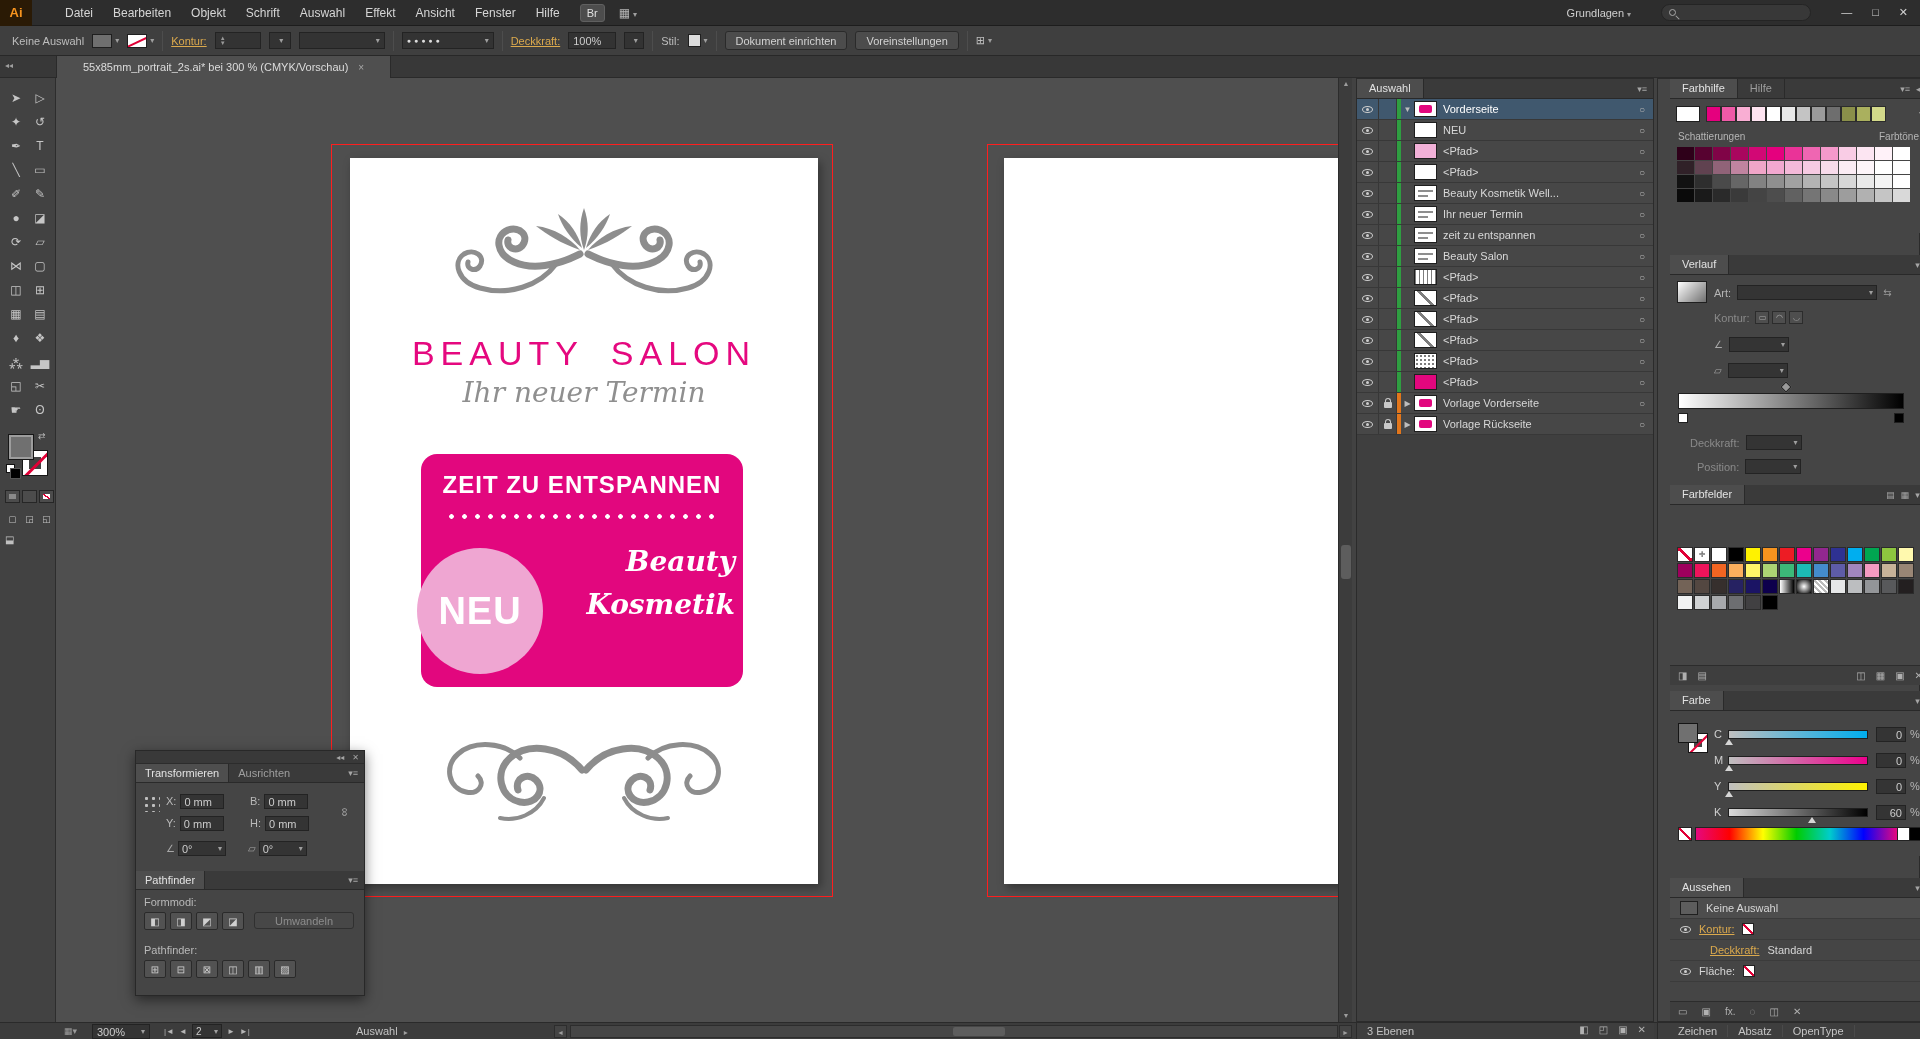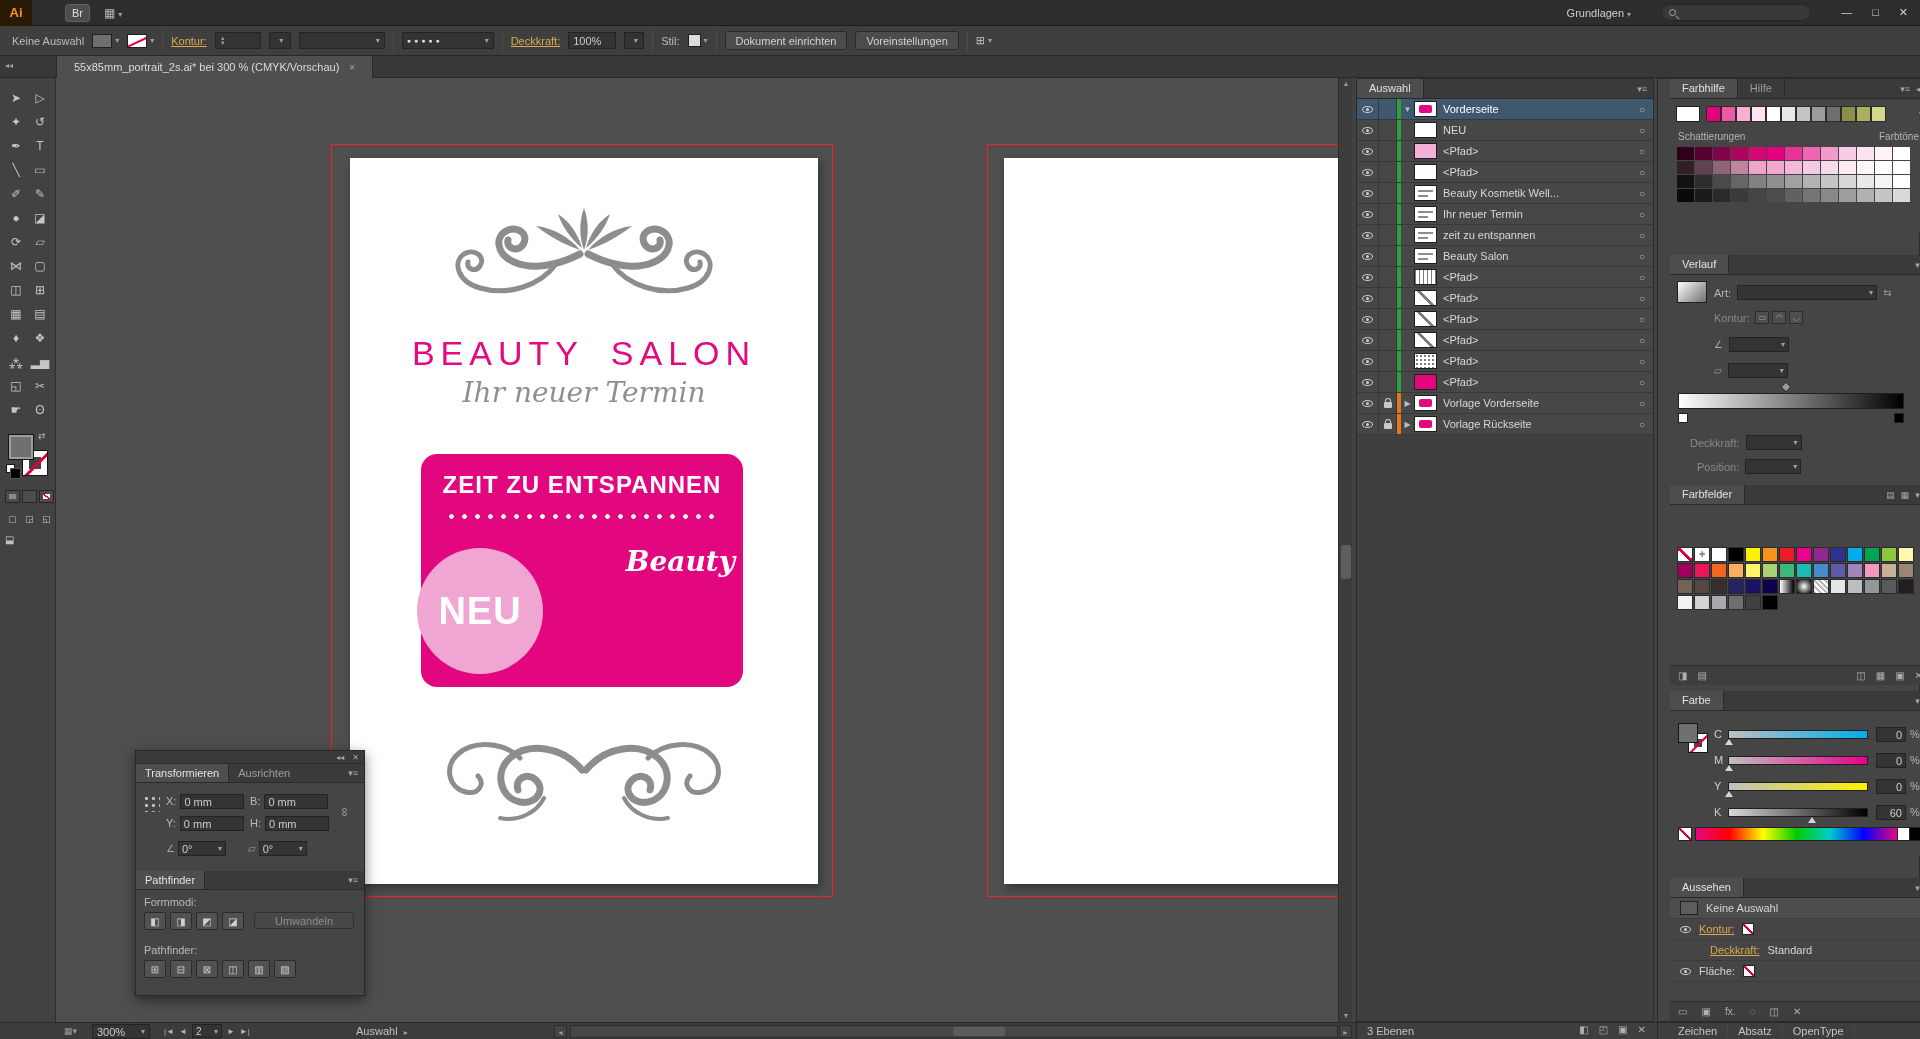--- a/index.html
+++ b/index.html
@@ -32,21 +32,21 @@
 .chip-stroke::after{content:"";position:absolute;left:-4px;top:5px;width:32px;height:2px;background:#e00036;transform:rotate(-25deg)}
 .chip-sm{width:13px;height:13px}
 .field{height:17px;background:#333;border:1px solid #232323;display:inline-flex;align-items:center;padding:0 4px;color:#ccc;white-space:nowrap}
 .stepper{display:inline-flex;flex-direction:column;font-size:6px;color:#999;line-height:5px;margin-right:3px}
 .dd{display:inline-flex;align-items:center}
 .cbtn{height:19px;background:#4c4c4c;border:1px solid #2a2a2a;border-radius:3px;color:#d2d2d2;font-size:11px;padding:0 10px;font-family:inherit;cursor:pointer}
 .brush-dots{font-size:7px;letter-spacing:3px;color:#ddd}
 
 #tabrow{position:absolute;left:0;top:56px;width:100%;height:22px;background:#383838;border-bottom:1px solid #2a2a2a}
 .collapse-stub{position:absolute;left:5px;top:5px;font-size:8px;color:#9e9e9e;cursor:pointer}
-.doctab{position:absolute;left:56px;top:0;height:22px;background:#4f4f4f;border-right:1px solid #2a2a2a;border-left:1px solid #2a2a2a;display:flex;align-items:center;gap:10px;padding:0 17px;color:#dcdcdc;cursor:pointer}
+.doctab{position:absolute;left:56px;top:0;height:22px;background:#4f4f4f;border-right:1px solid #2a2a2a;border-left:1px solid #2a2a2a;display:flex;align-items:center;gap:10px;padding:0 26px;color:#dcdcdc;cursor:pointer}
 .doctab .close{color:#a9a9a9;font-size:10px;cursor:pointer}
 
 #toolbar{position:absolute;left:0;top:78px;width:56px;height:944px;background:#424242;border-right:1px solid #2d2d2d}
 #tools-grid{position:absolute;left:4px;top:8px;width:48px;display:grid;grid-template-columns:24px 24px;grid-auto-rows:24px;justify-items:center;align-items:center}
 .tool{width:22px;height:22px;display:flex;align-items:center;justify-content:center;font-size:12px;color:#c6c6c6;cursor:pointer;border-radius:2px}
 #tb-colors{position:absolute;left:8px;top:356px;width:42px;height:46px}
 .tb-fill{position:absolute;left:0;top:0;width:26px;height:26px;background:#707070;border:1px solid #171717;box-shadow:inset 0 0 0 2px #9d9d9d;z-index:2}
 .tb-stroke{position:absolute;left:14px;top:16px;width:26px;height:26px;background:#fff;border:1px solid #171717;overflow:hidden}
 .tb-stroke::before{content:"";position:absolute;left:6px;top:6px;right:6px;bottom:6px;background:#424242}
 .tb-stroke::after{content:"";position:absolute;left:-5px;top:11px;width:40px;height:3px;background:#e00036;transform:rotate(-45deg)}
@@ -86,21 +86,21 @@
 .fp-titlebar{height:13px;background:#393939;border-bottom:1px solid #2c2c2c;display:flex;justify-content:flex-end;align-items:center;gap:8px;padding:0 5px;font-size:8px;color:#a5a5a5}
 .fp-tabbar{height:19px;background:#3a3a3a;border-bottom:1px solid #2a2a2a;display:flex;align-items:stretch}
 .fp-tab{padding:0 9px;line-height:18px;color:#9f9f9f;cursor:pointer;font-size:11px}
 .fp-tab.active{background:#4e4e4e;color:#e2e2e2;border-right:1px solid #2a2a2a}
 .fp-menu{margin-left:auto;padding-right:6px;display:flex;align-items:center;gap:4px;font-size:9px;color:#a5a5a5}
 .fp-content{position:relative;height:88px}
 .refpt{position:absolute;left:7px;top:12px;width:17px;height:17px;background-image:radial-gradient(circle 1.3px,#c0c0c0 1.3px,transparent 1.8px);background-size:7px 7px;cursor:pointer}
 #tf-grid{position:absolute;left:30px;top:7px;width:168px;display:grid;grid-template-columns:84px 84px;grid-auto-rows:22px;align-items:center}
 .tf-field-wrap{display:flex;align-items:center;gap:4px}
 .tf-lab{color:#b9b9b9}
-.tf-input{width:64px;height:15px;background:#343434;border:1px solid #232323;color:#ccc;padding:0 3px;line-height:14px;cursor:text}
+.tf-input{width:44px;height:15px;background:#343434;border:1px solid #232323;color:#ccc;padding:0 3px;line-height:14px;cursor:text}
 .chain{position:absolute;left:205px;top:22px;color:#a8a8a8;font-size:12px;transform:rotate(90deg)}
 .fp-anglerow{position:absolute;left:30px;top:58px;display:flex;gap:22px;align-items:center}
 .angle-combo{display:flex;align-items:center;gap:3px}
 .angle-ic{color:#a8a8a8;font-size:10px}
 .combo{width:48px;height:15px;background:#343434;border:1px solid #232323;color:#ccc;padding:0 3px;display:flex;align-items:center;justify-content:space-between;cursor:pointer}
 .fp-pfcontent{position:relative;height:107px}
 .fp-sublabel{position:absolute;left:8px;color:#b9b9b9}
 .btnrow{position:absolute;left:8px;display:flex;gap:4px}
 .pfbtn{width:22px;height:18px;background:#525252;border:1px solid #2a2a2a;border-radius:2px;display:flex;align-items:center;justify-content:center;font-size:10px;color:#d0d0d0;cursor:pointer}
 .umw{position:absolute;left:118px;width:100px;height:17px;background:#474747;border:1px solid #303030;border-radius:3px;color:#8d8d8d;font-size:11px;display:flex;align-items:center;justify-content:center}
@@ -222,20 +222,31 @@
 .btab{padding:0 10px;color:#c6c6c6;border-right:1px solid #4a4a4a;cursor:pointer}
 .dockicon{position:absolute;left:0;top:3px;font-size:9px;color:#9a9a9a}
 </style>
 </head>
 <body>
 
 <div id="app">
 
   <div id="menubar">
     <div class="ai-logo">Ai</div>
+    <div id="menu-items">
+        <div class="menu-item">Datei</div>
+        <div class="menu-item">Bearbeiten</div>
+        <div class="menu-item">Objekt</div>
+        <div class="menu-item">Schrift</div>
+        <div class="menu-item">Auswahl</div>
+        <div class="menu-item">Effekt</div>
+        <div class="menu-item">Ansicht</div>
+        <div class="menu-item">Fenster</div>
+        <div class="menu-item">Hilfe</div>
+      </div>
     <div class="br-btn">Br</div>
     <div class="ws-icon">▦<span class="caret">▾</span></div>
     <div class="mb-right">
       <div class="workspace"><span>Grundlagen</span><span class="caret">▾</span></div>
       <div class="searchbox">
           <span class="mag"></span>
         </div>
       <div id="win-buttons">
           <span class="winbtn">—</span>
           <span class="winbtn">□</span>
@@ -378,20 +389,21 @@
       <div class="ab-title">BEAUTY SALON</div>
       <div class="ab-sub">Ihr neuer Termin</div>
       <div class="pinkbox">
         <div class="pb-head">ZEIT ZU ENTSPANNEN</div>
         <div class="pb-dots"></div>
         <div class="pb-circle">
             <span>NEU</span>
           </div>
         <div class="pb-script" id="script-lines">
             <div>Beauty</div>
+            <div>Kosmetik</div>
           </div>
       </div>
       <div class="orn orn-bottom">
         <svg viewBox="0 0 320 96">
           <g fill="none" stroke="#8d8d8d" stroke-linecap="round">
             <g id="bl">
               <path stroke-width="7" d="M158 34 C138 10 104 6 86 22 C70 36 76 62 96 66 C112 69 122 54 112 44 C104 36 90 42 94 54"></path>
               <path stroke-width="5" d="M96 22 C80 6 50 4 34 18 C20 30 24 52 42 56 C54 59 62 48 54 40"></path>
               <path stroke-width="4" d="M120 62 C112 78 92 86 76 82"></path>
             </g>

